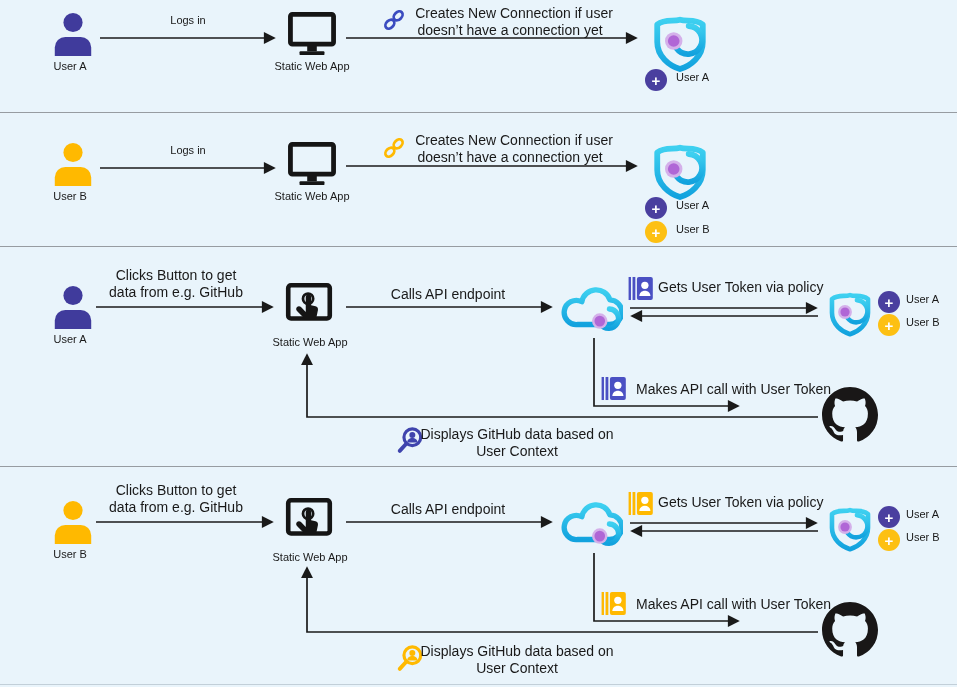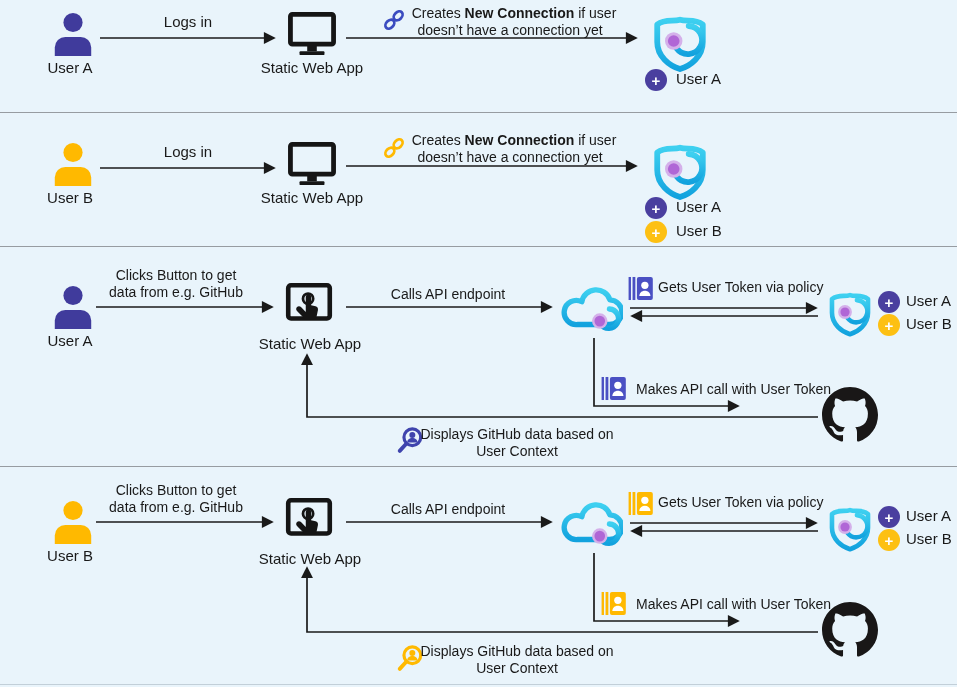--- a/index.html
+++ b/index.html
@@ -2,24 +2,24 @@
 <html><head>
 <meta charset="utf-8">
 <style>
   html,body{margin:0;padding:0;background:#e9f4fb;}
   .canvas{position:relative;width:957px;height:687px;background:#e9f4fb;
           font-family:"Liberation Sans",sans-serif;color:#191919;overflow:hidden;}
   .wires{position:absolute;left:0;top:0;z-index:1;}
   .divider{position:absolute;left:0;width:957px;height:1px;background:#979ca1;z-index:0;}
   .divider.light{background:#c2cfd8;}
   .i{position:absolute;z-index:2;}
-  .lbl{position:absolute;z-index:3;font-size:15px;white-space:nowrap;line-height:1.1;}
+  .lbl{position:absolute;z-index:3;font-size:11px;white-space:nowrap;line-height:1.1;}
   .c{transform:translateX(-50%);text-align:center;}
   .note{font-size:14px;}
-  b{font-weight:700;}
+  b{font-weight:400;}
   .purple{color:#403b9c;} .yellow{color:#ffb900;} .black{color:#151515;}
   .blue{color:#4a50c3;} .indigo{color:#3b4cc0;} .gh{color:#191717;} .mag{color:#3f44ad;}
   .badge{position:absolute;z-index:3;width:22px;height:22px;border-radius:50%;
          display:flex;align-items:center;justify-content:center;
          color:#fff;font-size:15px;font-weight:700;line-height:1;}
   .badge.p{background:#4a3f9f;} .badge.y{background:#fdc013;}
 </style>
 </head>
 <body>
 

